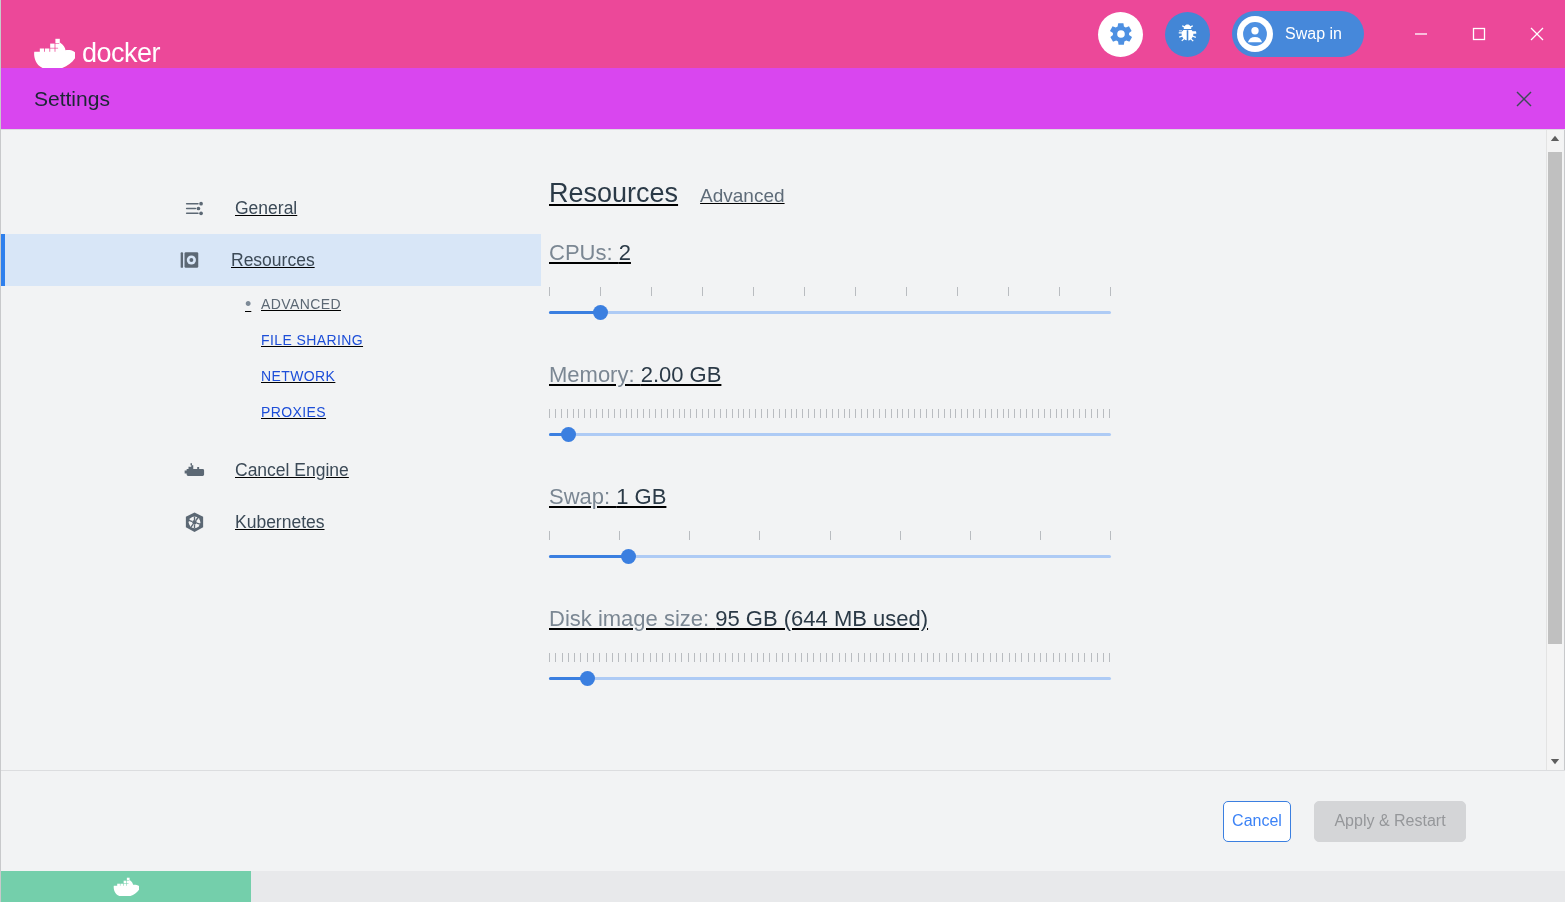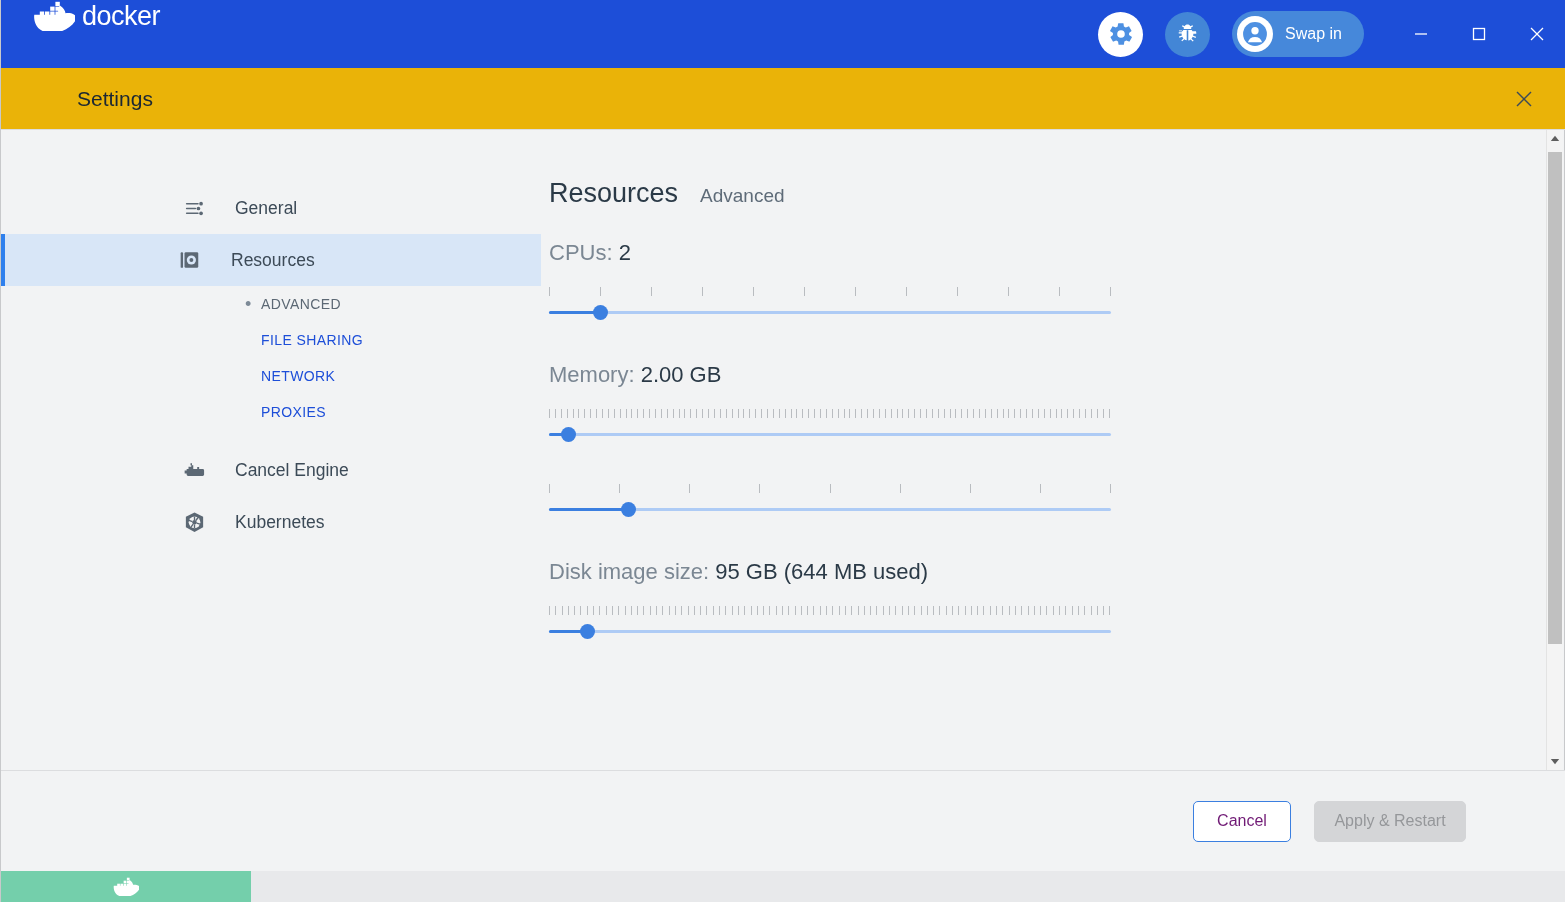--- a/index.html
+++ b/index.html
@@ -21,23 +21,23 @@
     border-top: none;
     border-bottom: none;
   }
 
   
   .titlebar {
     position: absolute;
     top: 0; left: 0;
     width: 1565px;
     height: 68px;
-    background: #1d4ed8;
-    display: flex;
-    align-items: flex-start;
+    background: #ec4899;
+    display: flex;
+    align-items: flex-end;
     gap: 16px;
   }
 
   .docker-logo {
     margin-left: 32px;
     display: flex;
     align-items: center;
     gap: 7px;
   }
   .whale-svg { display: block; }
@@ -96,25 +96,24 @@
     align-items: center;
     justify-content: center;
   }
 
   
   .settings-header {
     position: absolute;
     top: 68px; left: 0;
     width: 1565px;
     height: 62px;
-    background: #eab308;
+    background: #d946ef;
     border-bottom: 1px solid #dcdddf;
     display: flex;
     align-items: center;
-    padding-left: 43px;
   }
   .settings-title {
     margin-left: 33px;
     font-size: 21px;
     color: #1b2733;
     font-weight: 400;
   }
   .settings-close {
     margin-left: auto;
     margin-right: 22px;
@@ -123,20 +122,21 @@
   }
 
   
   .body-area {
     position: absolute;
     top: 130px; left: 0;
     width: 1357px;
     height: 640px;
     background: #f2f3f4;
     display: flex;
+    text-decoration: underline;
   }
 
   .sidebar {
     width: 540px;
     padding-top: 52px;
     flex-shrink: 0;
   }
 
   .nav-item {
     height: 52px;
@@ -307,24 +307,24 @@
   .btn {
     height: 41px;
     border-radius: 5px;
     font-size: 16px;
     display: flex;
     align-items: center;
     justify-content: center;
     cursor: default;
   }
   .btn-cancel {
-    width: 98px;
+    width: 68px;
     background: #ffffff;
     border: 1px solid #3b7fe0;
-    color: #701a75;
+    color: #3b82f6;
   }
   .btn-apply {
     width: 152px;
     background: #d4d5d7;
     border: 1px solid #d4d5d7;
     color: #95979a;
   }
 
   
   .statusbar {
@@ -646,20 +646,21 @@
               <div class="tick"></div>
               <div class="tick"></div>
             </div>
           <div class="track"></div>
           <div class="track-fill" style="width: 3.4%;"></div>
           <div class="thumb" style="left: 3.4%;"></div>
         </div>
       </div>
 
       <div class="slider-block">
+        <div class="slider-label"><span>Swap: </span><b>1 GB</b></div>
         <div class="slider-wrap">
           <div class="ticks">
               <div class="tick"></div>
               <div class="tick"></div>
               <div class="tick"></div>
               <div class="tick"></div>
               <div class="tick"></div>
               <div class="tick"></div>
               <div class="tick"></div>
               <div class="tick"></div>

